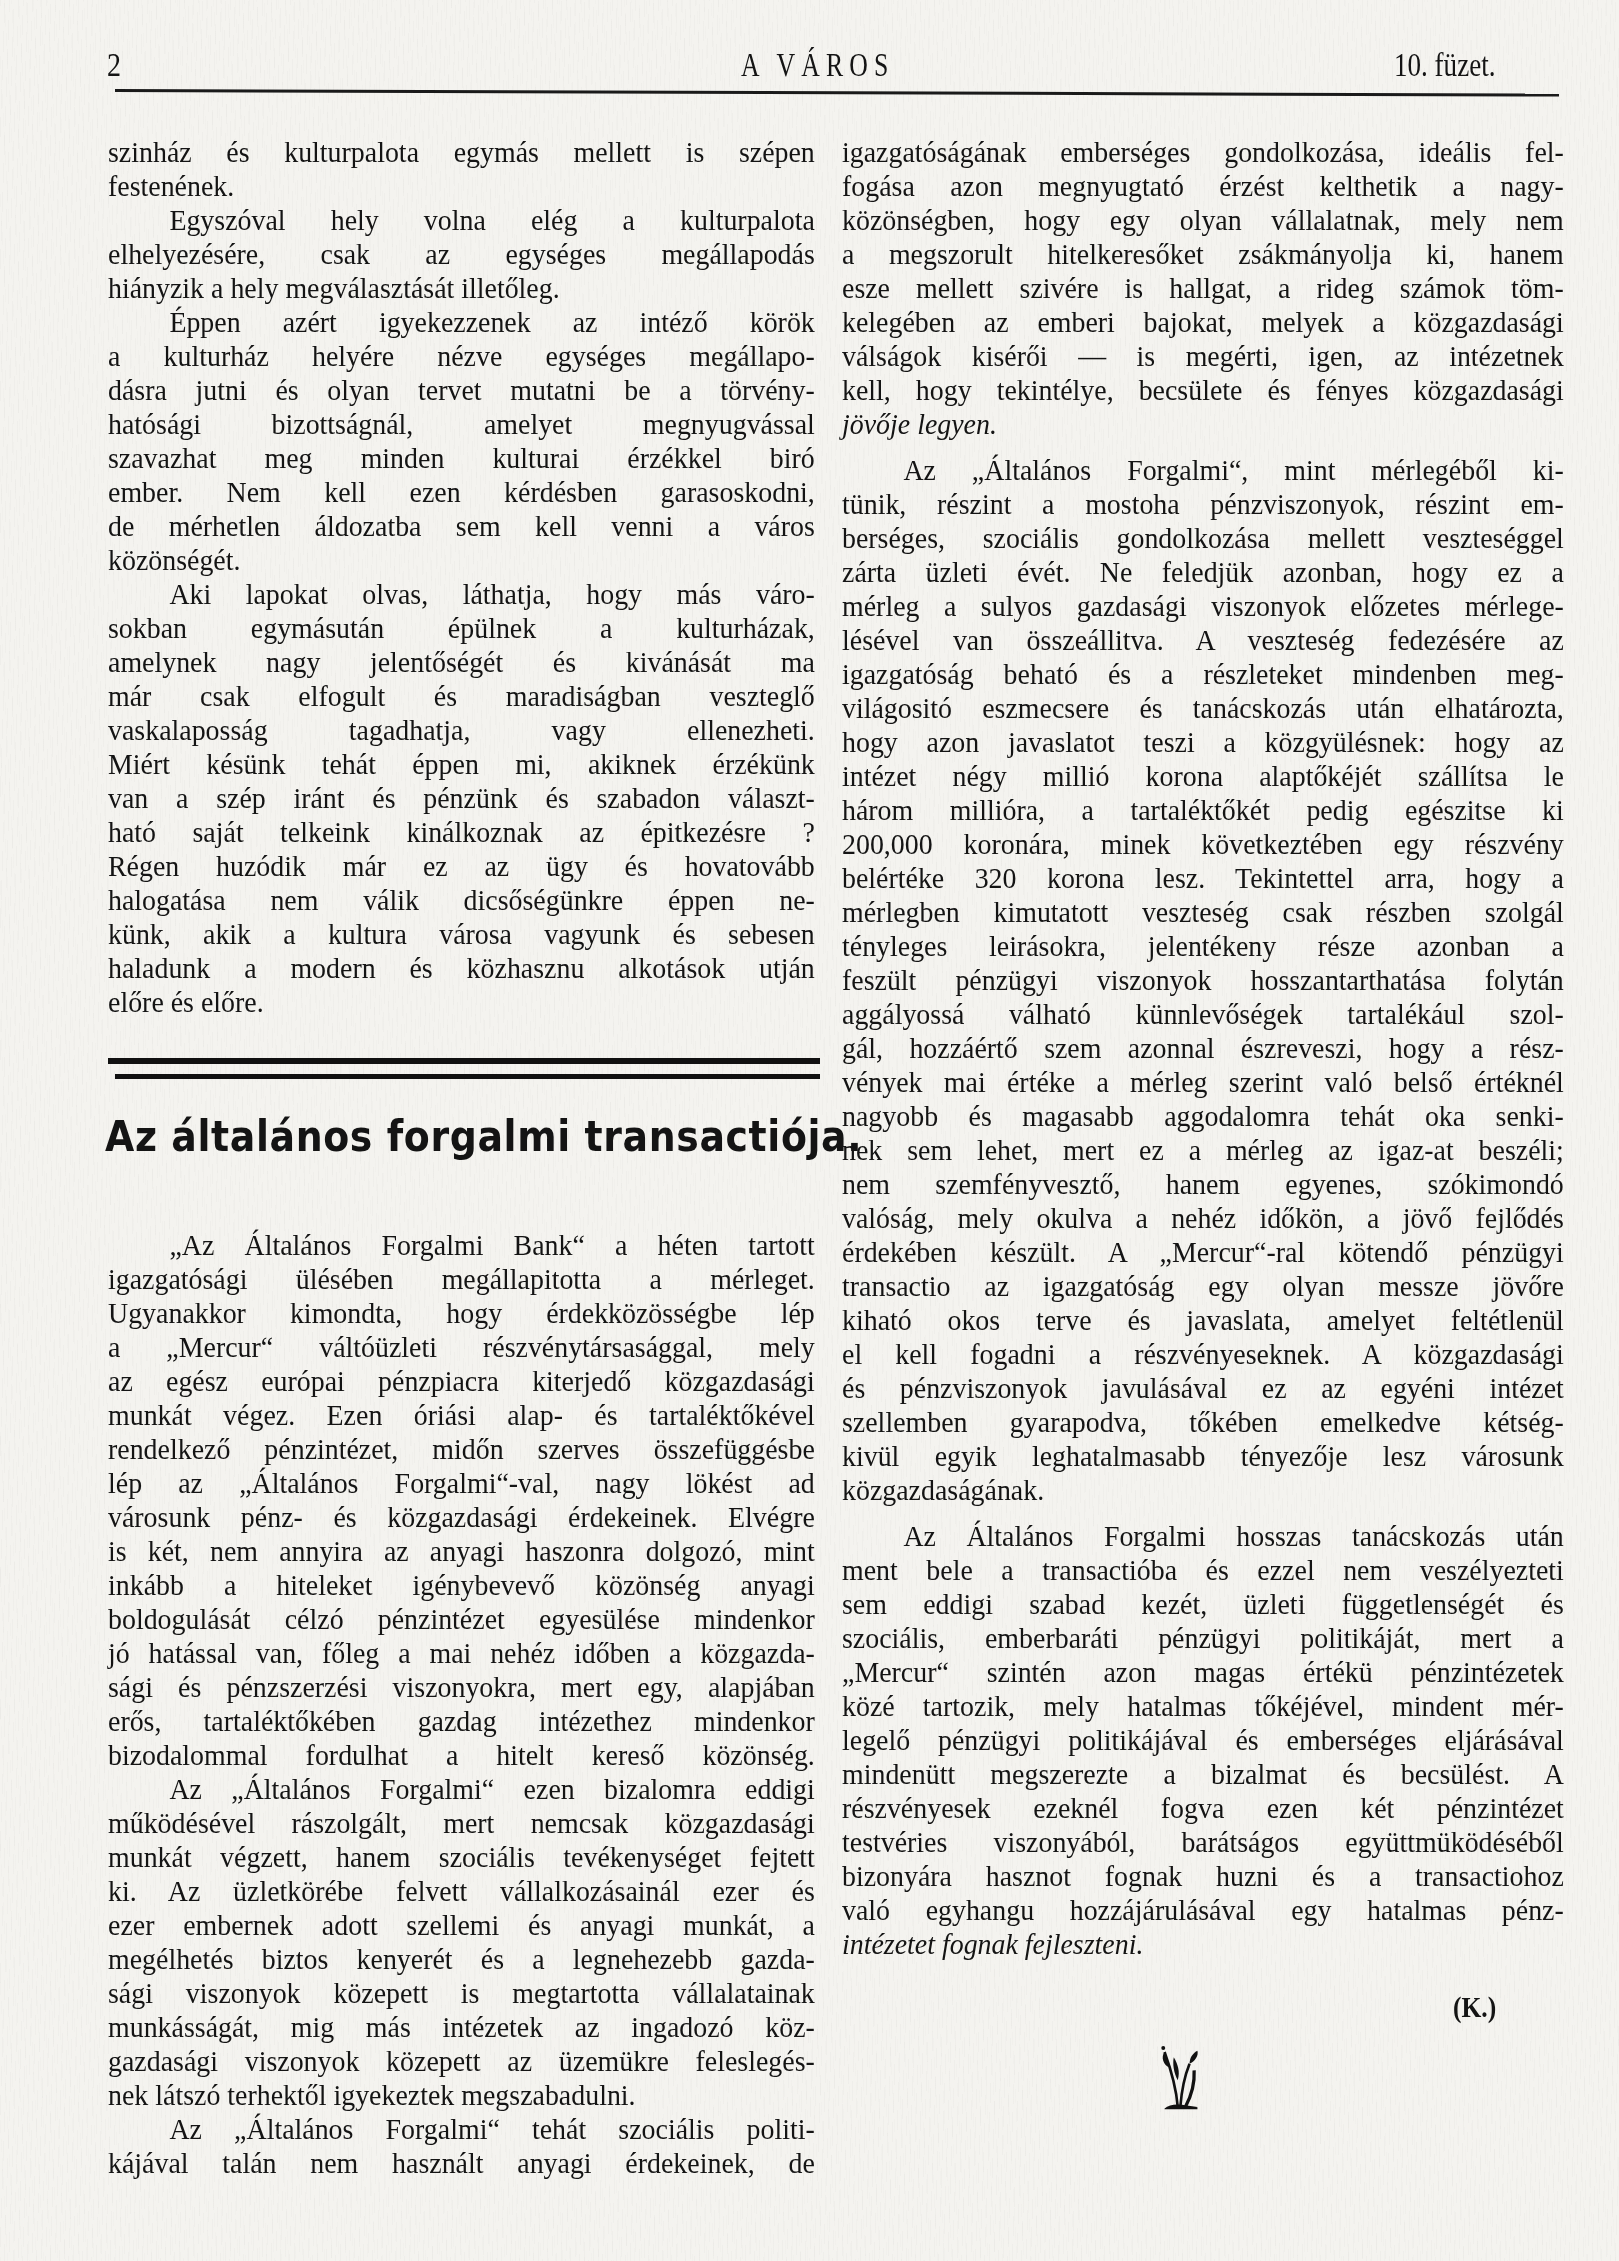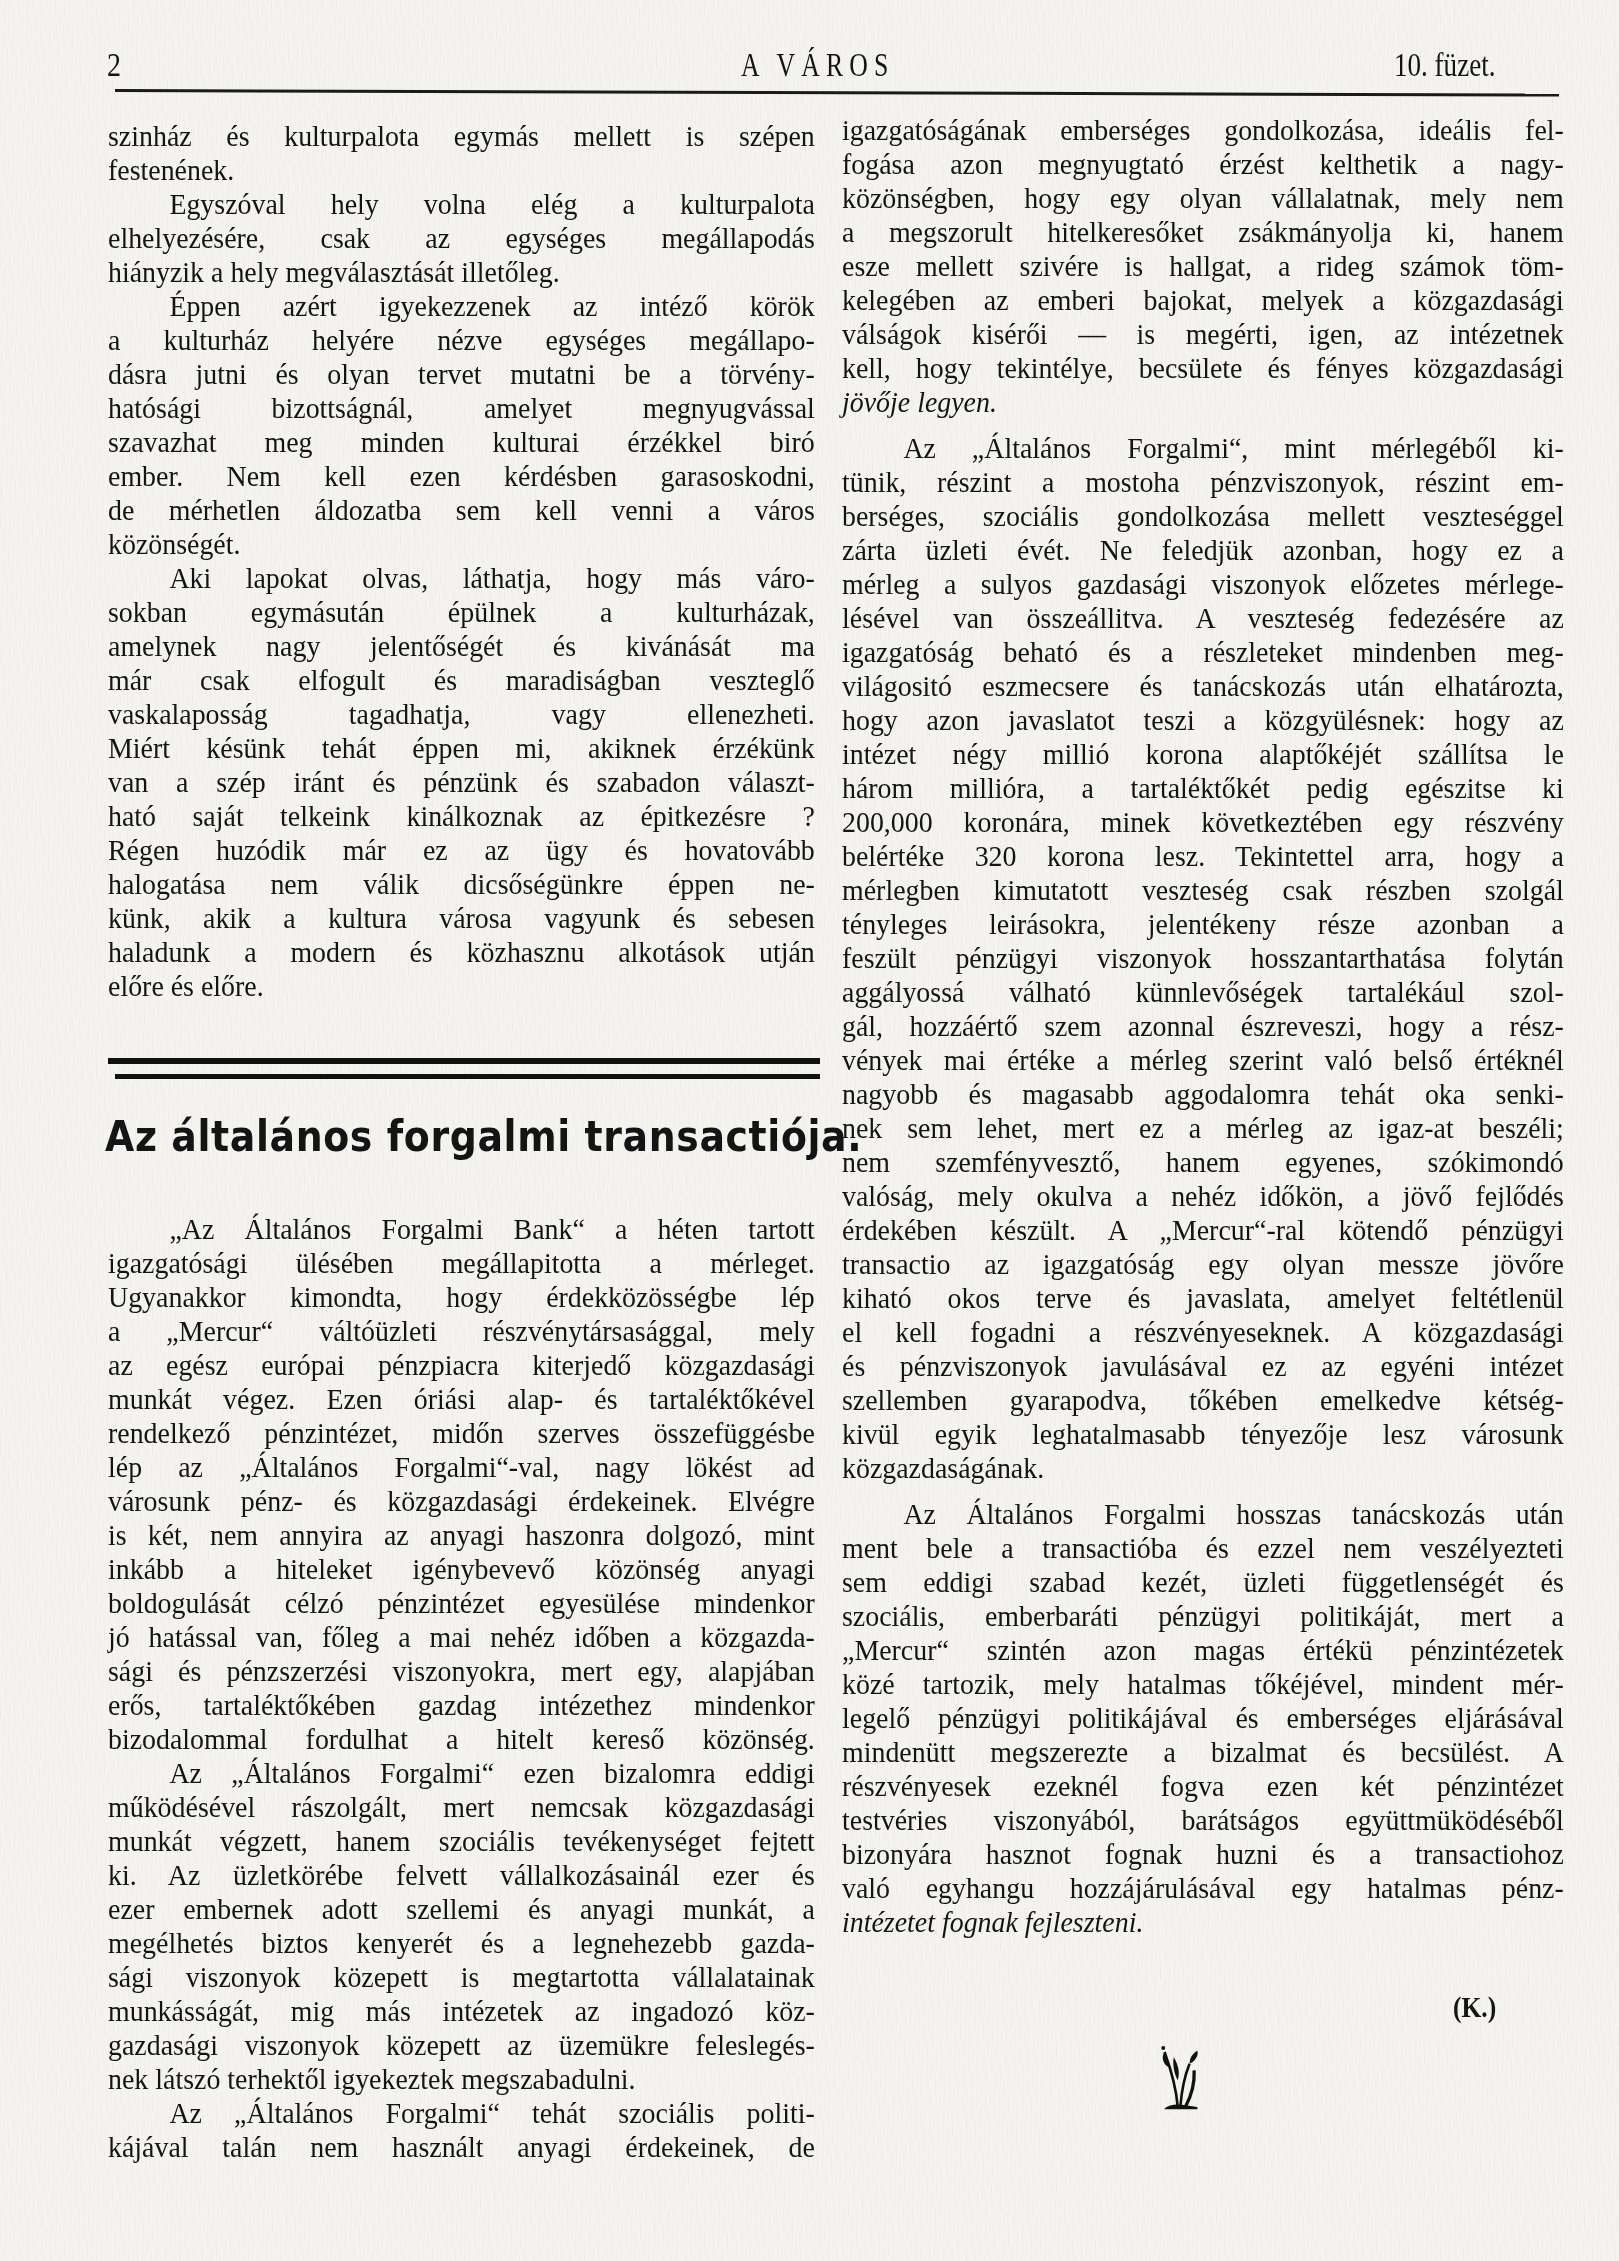--- a/index.html
+++ b/index.html
@@ -15,21 +15,21 @@
       repeating-linear-gradient(92deg, rgba(0,0,0,0.018) 0 0.7px, transparent 0.7px 4.6px),
       repeating-linear-gradient(87deg, rgba(0,0,0,0.012) 0 0.7px, transparent 0.7px 7.2px);
     pointer-events: none;
   }
   .running-head { position: absolute; top: 47px; left: 0; width: 1619px; height: 39px; font-size: 33px; }
   .running-head .page-no { position: absolute; left: 107px; top: 0; transform: scaleX(0.85); transform-origin: left; }
   .running-head .title { position: absolute; left: 741px; top: 0; letter-spacing: 7.9px; transform: scaleX(0.78); transform-origin: left; }
   .running-head .issue { position: absolute; left: 1394px; top: 0; transform: scaleX(0.82); transform-origin: left; }
   .head-rule { position: absolute; left: 115px; top: 89px; width: 1444px; height: 3.3px; background: #1a1a1a; transform: rotate(0.18deg); transform-origin: left; }
 
-  .col { position: absolute; font-size: 30px; line-height: 34px; }
+  .col { position: absolute; font-size: 30px; line-height: 34px; margin-top: 16px; }
   .col-left { left: 108px; width: 707px; }
   .col-right { left: 842px; width: 722px; }
   .ln {
     display: block; white-space: nowrap; height: 34px;
     text-align: justify; text-align-last: justify;
     transform: scaleX(0.93); transform-origin: left;
     width: 107.5%;
   }
   .ln.last { text-align-last: left; }
   .ln.indent { padding-left: 66px; box-sizing: border-box; }
@@ -118,21 +118,21 @@
   <span class="ln">ezer embernek adott szellemi és anyagi munkát, a</span>
   <span class="ln">megélhetés biztos kenyerét és a legnehezebb gazda-</span>
   <span class="ln">sági viszonyok közepett is megtartotta vállalatainak</span>
   <span class="ln">munkásságát, mig más intézetek az ingadozó köz-</span>
   <span class="ln">gazdasági viszonyok közepett az üzemükre feleslegés-</span>
   <span class="ln last">nek látszó terhektől igyekeztek megszabadulni.</span>
   <span class="ln indent">Az „Általános Forgalmi“ tehát szociális politi-</span>
   <span class="ln">kájával talán nem használt anyagi érdekeinek, de</span>
 </div>
 
-<div class="col col-right" style="top:113px">
+<div class="col col-right" style="top:119px">
   <span class="ln">igazgatóságának emberséges gondolkozása, ideális fel-</span>
   <span class="ln">fogása azon megnyugtató érzést kelthetik a nagy-</span>
   <span class="ln">közönségben, hogy egy olyan vállalatnak, mely nem</span>
   <span class="ln">a megszorult hitelkeresőket zsákmányolja ki, hanem</span>
   <span class="ln">esze mellett szivére is hallgat, a rideg számok töm-</span>
   <span class="ln">kelegében az emberi bajokat, melyek a közgazdasági</span>
   <span class="ln">válságok kisérői — is megérti, igen, az intézetnek</span>
   <span class="ln">kell, hogy tekintélye, becsülete és fényes közgazdasági</span>
   <span class="ln last" style="font-style:italic">jövője legyen.</span>
   <span class="gap"></span>

